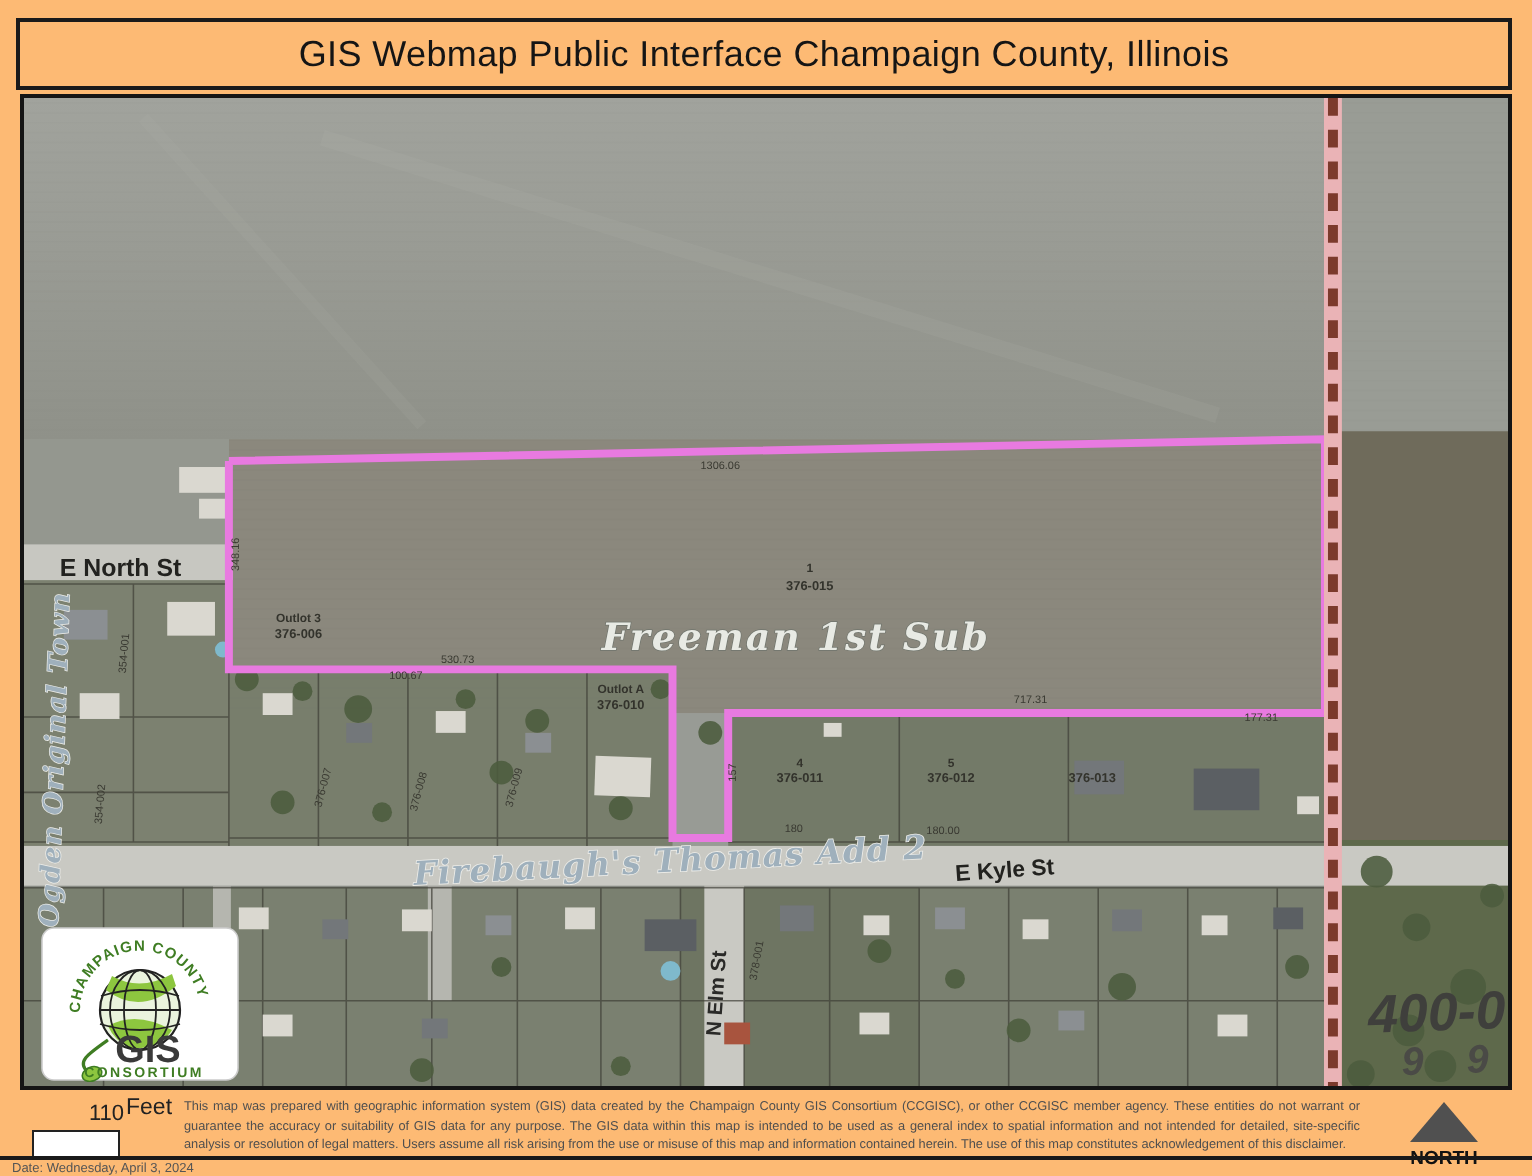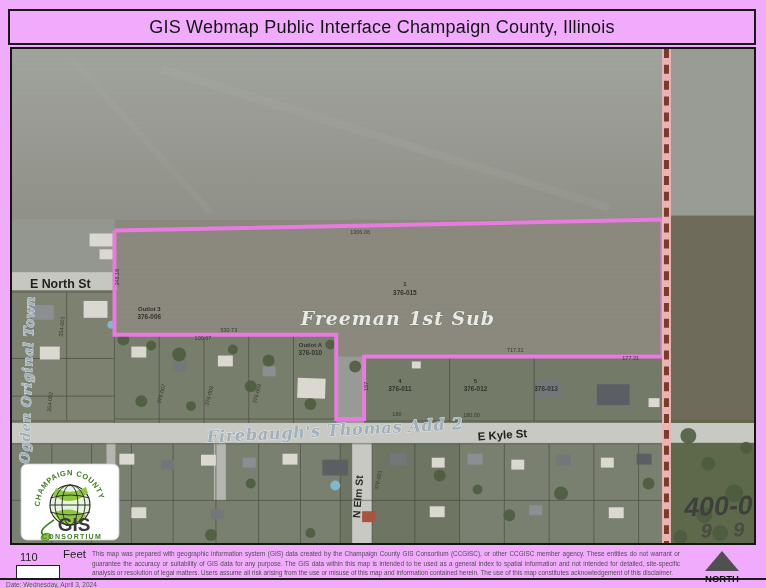--- a/index.html
+++ b/index.html
@@ -1,29 +1,29 @@
 <!DOCTYPE html>
 <html><head>
 <meta charset="utf-8">
 <style>
   html,body{margin:0;padding:0;background:#fff;}
-  .page{position:relative;width:766px;height:588px;background:#f0abfc;overflow:hidden;
+  .page{position:relative;width:766px;height:588px;background:#fdba74;overflow:hidden;
         font-family:"Liberation Sans",sans-serif;}
   .title-box{position:absolute;left:8px;top:9px;width:744px;height:32px;
         border:2px solid #1a1a1a;display:flex;align-items:center;justify-content:center;}
   .title-box span{font-size:18px;font-weight:500;color:#151515;letter-spacing:.2px;}
   .map{position:absolute;left:10px;top:47px;width:742px;height:494px;
         border:2px solid #151515;overflow:hidden;background:#989b95;}
   .map > svg{display:block;}
   .logo-svg{position:absolute;left:8px;top:414px;}
   svg text{font-family:"Liberation Sans",sans-serif;}
   .serif-label{font-family:"DejaVu Serif",serif;font-style:italic;font-weight:bold;}
   .bottom-rule{position:absolute;left:0;top:578px;width:766px;height:2px;background:#1a1a1a;}
   .date{position:absolute;left:6px;top:581px;font-size:6.5px;color:#555;}
-  .scale-value{position:absolute;left:20px;top:551px;width:42px;text-align:left;
+  .scale-value{position:absolute;left:20px;top:551px;width:42px;text-align:right;
         font-size:11px;color:#222;}
   .scale-box{position:absolute;left:16px;top:565px;width:42px;height:12px;
         background:#fff;border:1.4px solid #222;}
   .scale-unit{position:absolute;left:63px;top:548px;font-size:11.5px;color:#222;}
   .disclaimer{position:absolute;left:92px;top:549px;width:588px;font-size:6.4px;
         line-height:1.5;color:#4f4f4f;text-align:justify;}
   .north{position:absolute;left:698px;top:548px;}
 </style>
 </head>
 <body>

